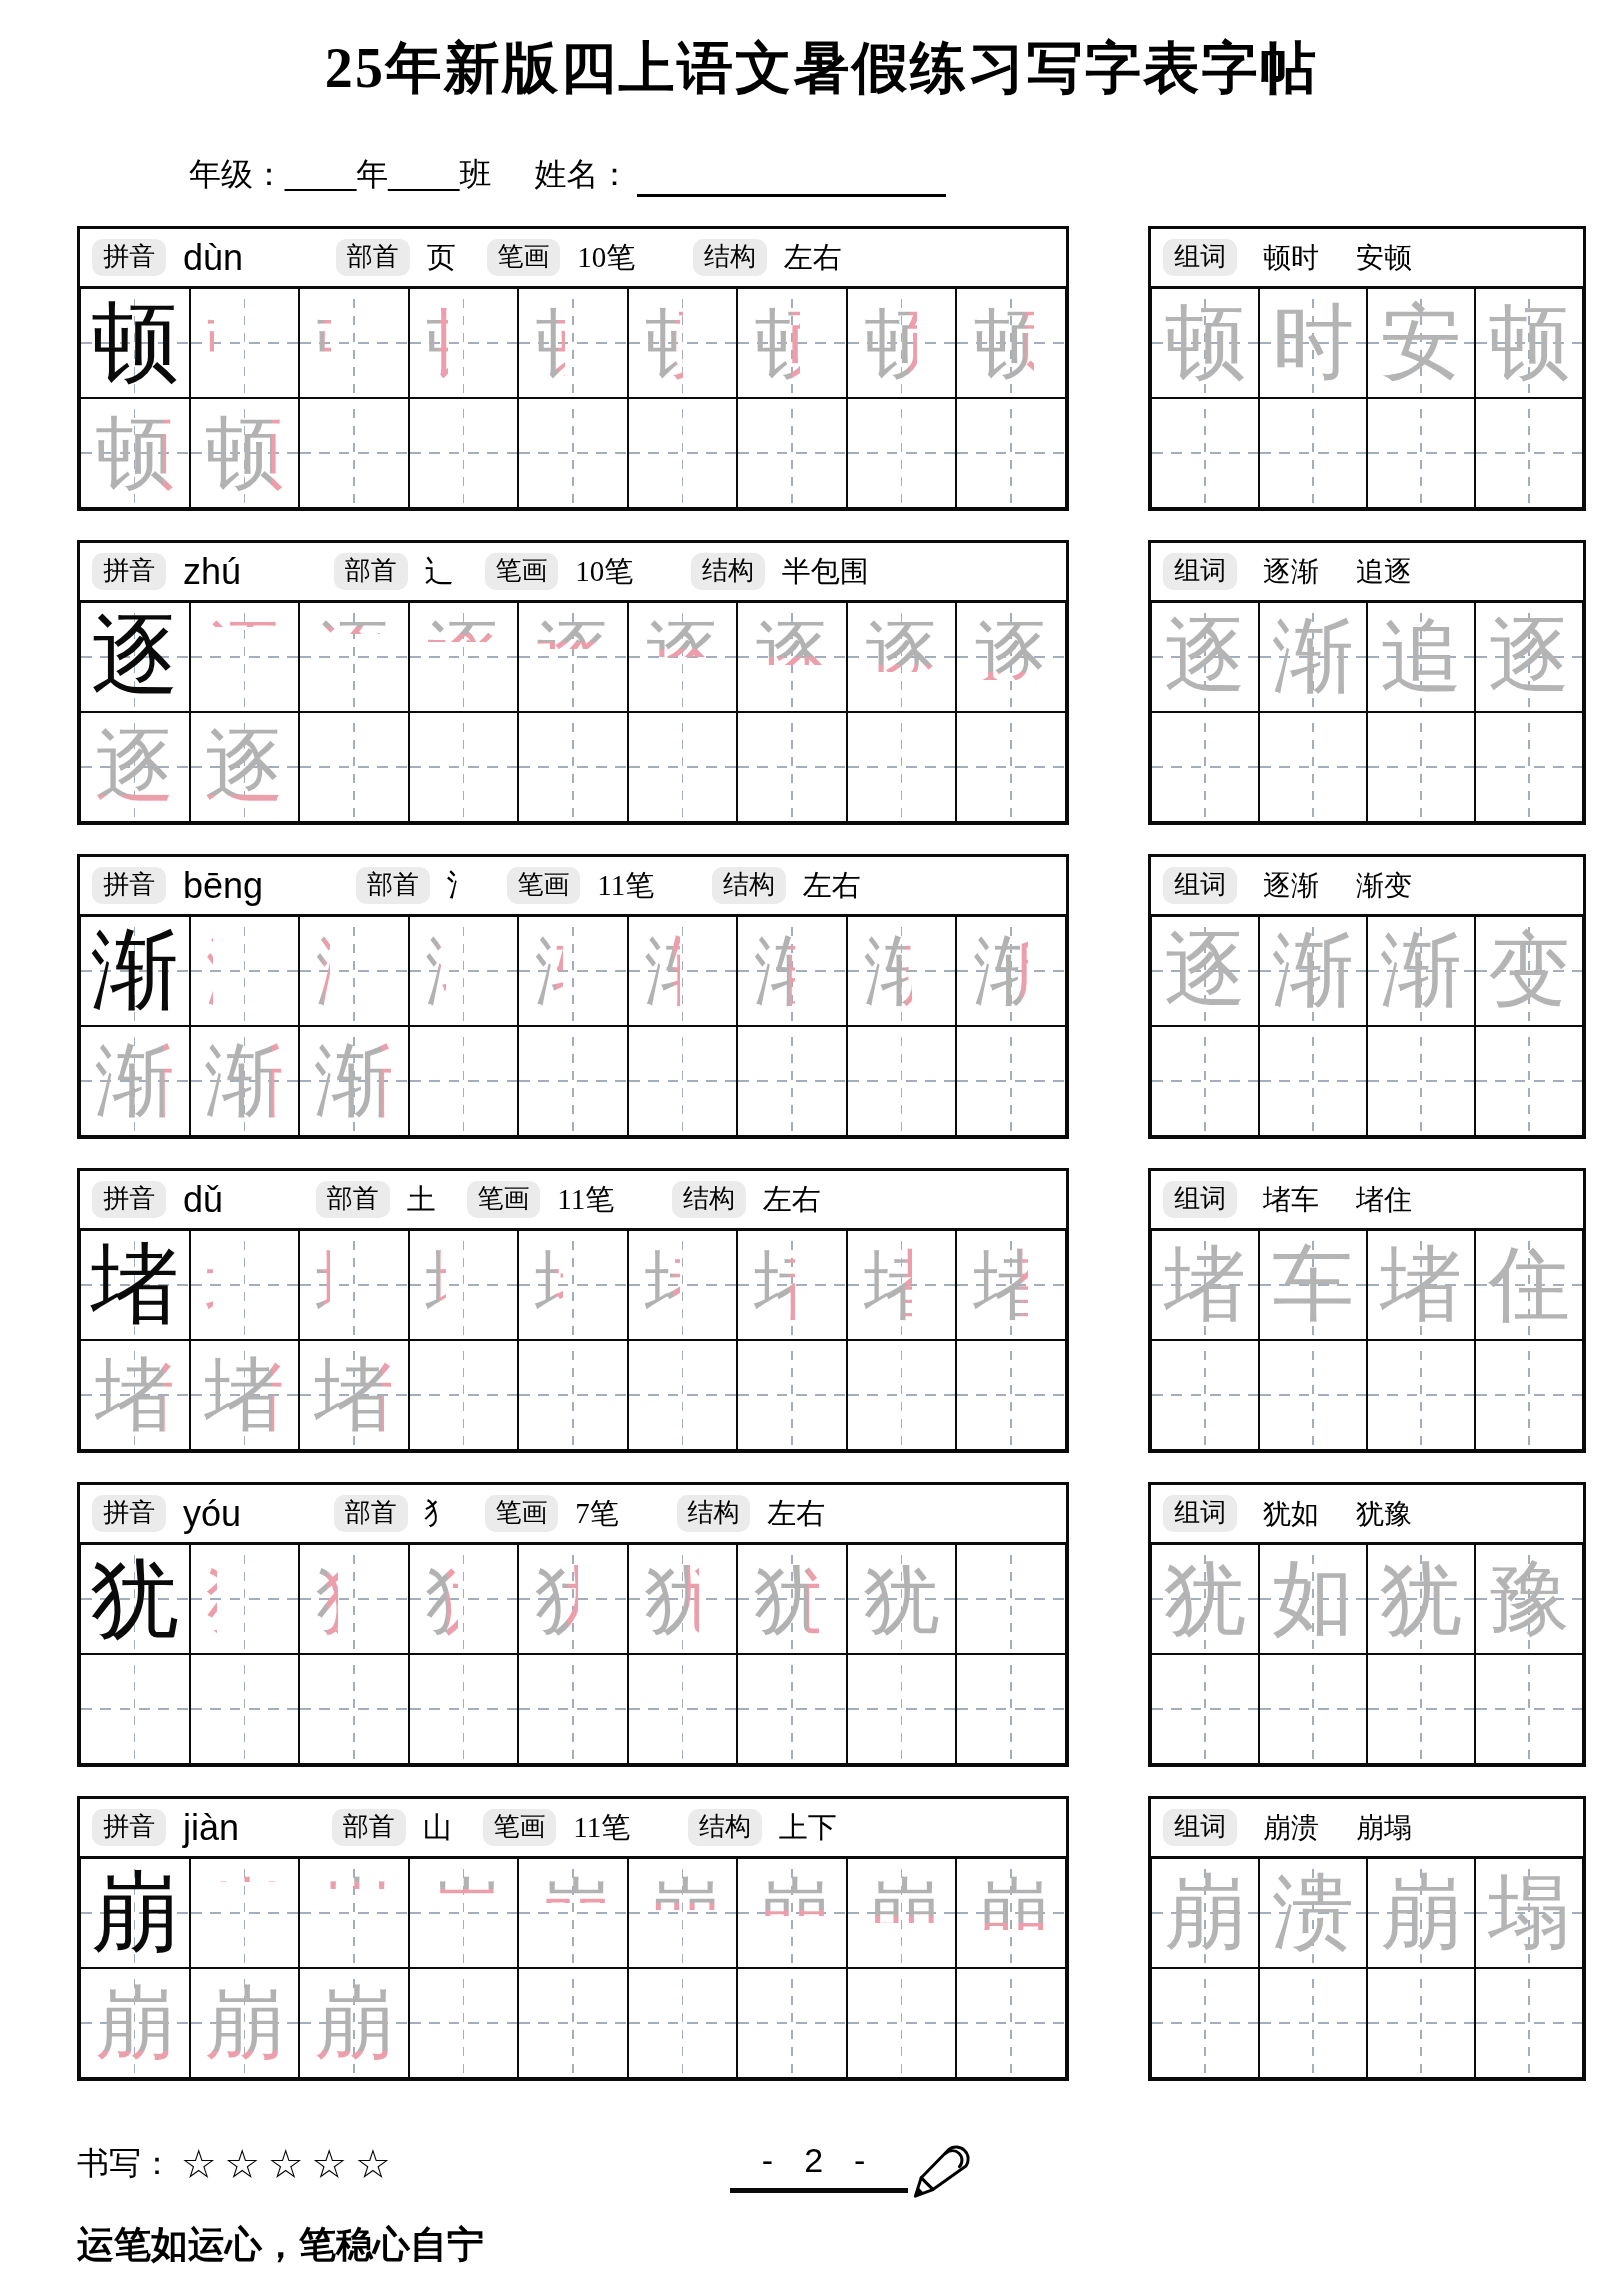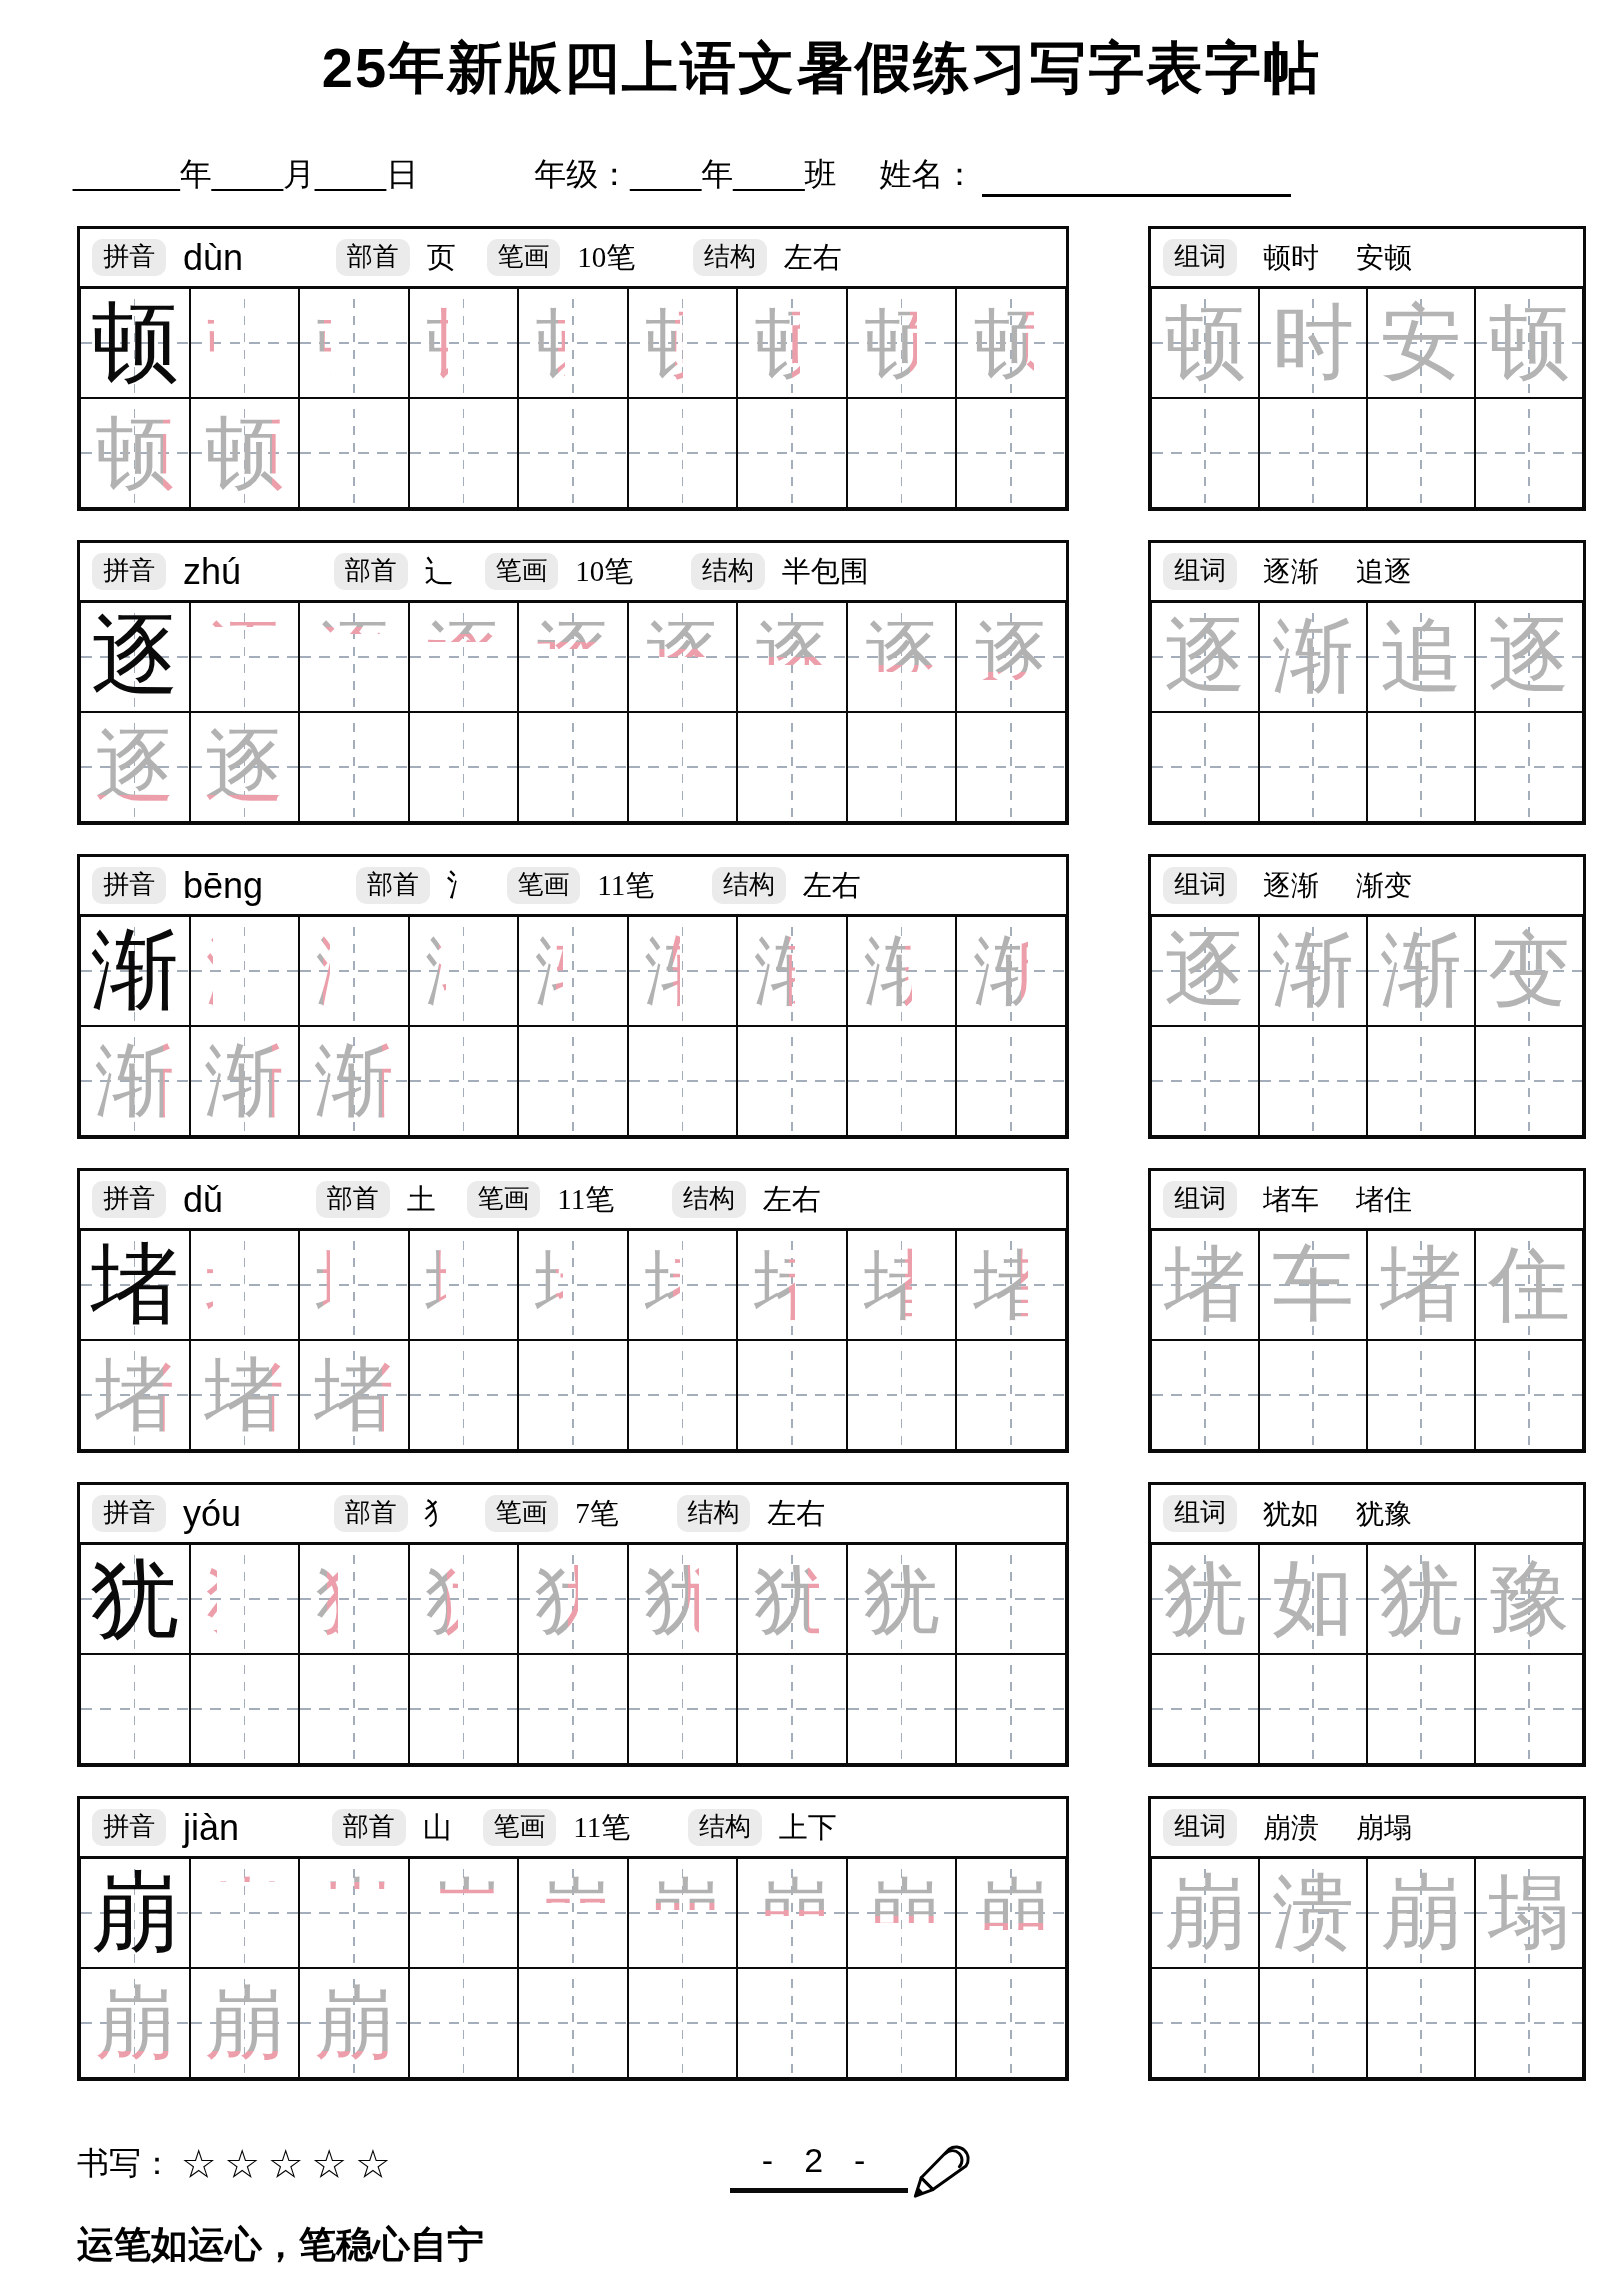--- a/index.html
+++ b/index.html
@@ -5,21 +5,21 @@
   * { margin:0; padding:0; box-sizing:border-box; }
   html,body { background:#ffffff; }
   body {
     width:1623px; height:2295px; position:relative;
     font-family:"Liberation Sans","DejaVu Sans",sans-serif;
     color:#000;
   }
   .title {
     padding-top:31px; text-align:center;
     font-size:56px; font-weight:bold; letter-spacing:2.3px;
-    font-family:Liberation Sans, sans-serif;
+    font-family:Liberation Serif, serif;
     padding-left:20px;
   }
   .form-row {
     margin:46px 73px 0 73px; font-size:32px;
     display:flex; align-items:flex-end; white-space:nowrap;
   }
   .form-date { }
   .form-grade { margin-left:116px; }
   .form-name-label { margin-left:43px; }
   .name-line { display:inline-block; width:309px; border-bottom:3.9px solid #000; height:36px; margin-left:6.2px; }
@@ -89,21 +89,20 @@
     font-size:37px; font-weight:bold;
     font-family:"Liberation Sans","DejaVu Sans",sans-serif;
   }
 </style>
 </head>
 <body>
 
 <div class="title">25年新版四上语文暑假练习写字表字帖</div>
 
 <div class="form-row">
-  <span class="form-date">______年____月____日</span>
   <span class="form-grade">年级：____年____班</span>
   <span class="form-name-label">姓名：</span>
   <span class="name-line"></span>
 </div>
 
 <div class="blocks" id="blocks">
     <div class="block-row">
       <div class="ptable left">
         <div class="thead">
           <span class="chip" style="margin-left: 12.4px;">拼音</span>

